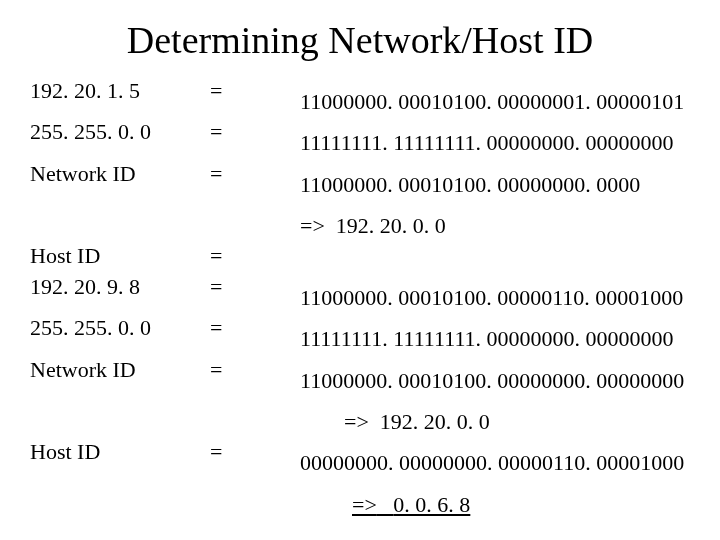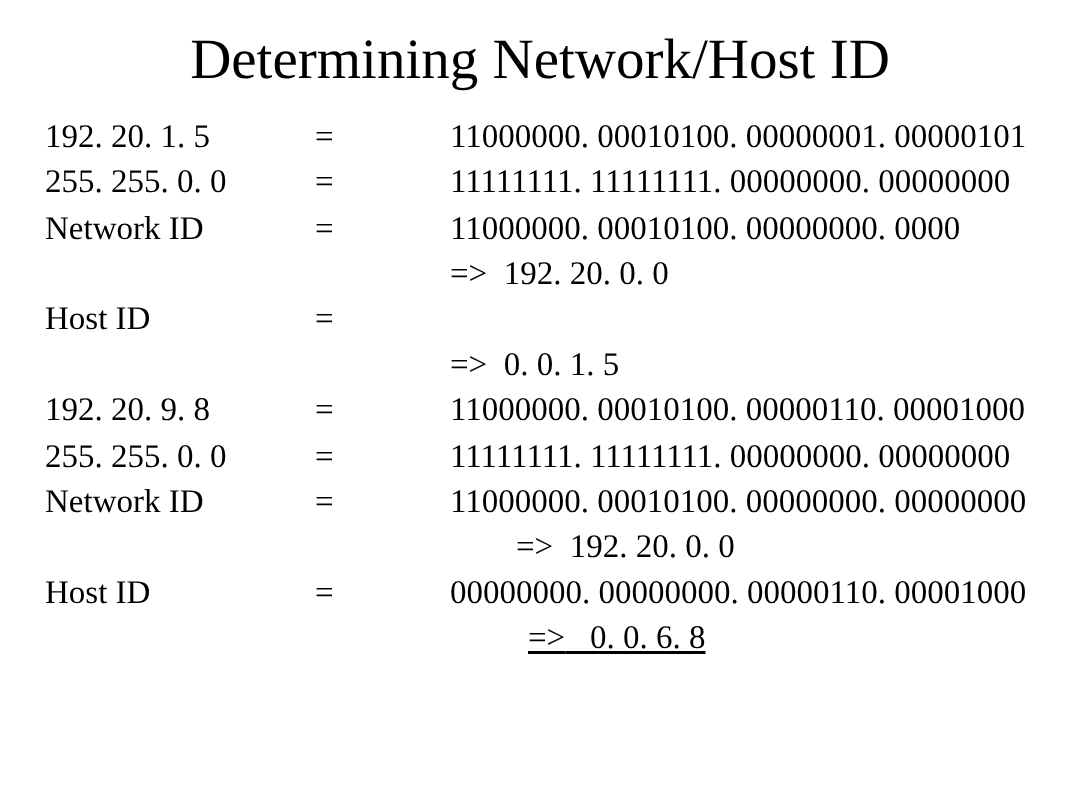--- a/index.html
+++ b/index.html
@@ -37,20 +37,21 @@
     width: 140px;
     flex: 0 0 140px;
   }
   .col-eq {
     width: 50px;
     flex: 0 0 50px;
   }
   .col-bin {
     flex: 1 1 auto;
     white-space: nowrap;
+    margin-top: 11px;
   }
   .result .col-bin {
     white-space: nowrap;
   }
   .indent1 { padding-left: 0; }
   .indent2 { padding-left: 44px; }
   .indent3 { padding-left: 52px; text-decoration: underline; }
 </style>
 </head>
 <body>
@@ -79,27 +80,20 @@
       <div class="col-label"></div>
       <div class="col-eq"></div>
       <div class="col-bin indent1">
         <span>=&gt;</span>&nbsp;&nbsp;<span>192. 20. 0. 0</span>
       </div>
     </div>
     <div class="row">
       <div class="col-label">Host ID</div>
       <div class="col-eq">=</div>
     </div>
-    <div class="row result">
-      <div class="col-label"></div>
-      <div class="col-eq"></div>
-      <div class="col-bin indent1">
-        <span>=&gt;</span>&nbsp;&nbsp;<span>0. 0. 1. 5</span>
-      </div>
-    </div>
 
     <div class="row">
       <div class="col-label">192. 20. 9. 8</div>
       <div class="col-eq">=</div>
       <div class="col-bin">11000000. 00010100. 00000110. 00001000</div>
     </div>
     <div class="row">
       <div class="col-label">255. 255. 0. 0</div>
       <div class="col-eq">=</div>
       <div class="col-bin">11111111. 11111111. 00000000. 00000000</div>

